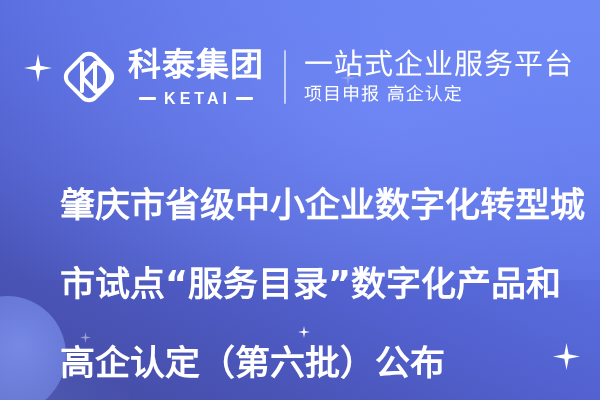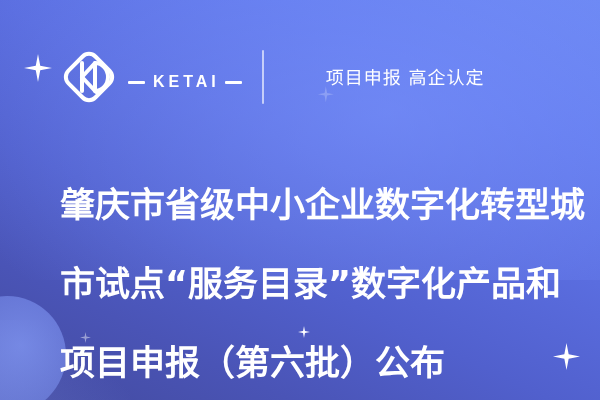--- a/index.html
+++ b/index.html
@@ -189,21 +189,20 @@
   }
   .tagline-sub {
     font-family: "DejaVu Sans", "Liberation Sans", sans-serif;
     font-size: 18px;
     font-weight: 400;
     color: #ffffff;
     line-height: 1.25;
     letter-spacing: 1px;
     margin-top: 3px;
     white-space: nowrap;
-    margin-left: 44px;
   }
 
   
   .headline {
     position: absolute;
     left: 60px;
     top: 150px;
     width: 500px;
   }
   .headline-line {
@@ -239,39 +238,41 @@
 
         <path d="M24 17 L24 45" fill="none" stroke="#ffffff" stroke-width="4" stroke-linecap="round"></path>
         <path d="M24 31 L37 17" fill="none" stroke="#ffffff" stroke-width="4" stroke-linecap="round"></path>
         <path d="M24 31 L38 46" fill="none" stroke="#ffffff" stroke-width="4" stroke-linecap="round"></path>
 
         <path d="M37 17 L37 45 A13 14 0 0 0 37 17 Z" fill="none" stroke="#ffffff" stroke-width="4" stroke-linejoin="round"></path>
       </svg>
     </div>
 
     <div class="logo-word">
+      <div class="logo-cn">科泰集团</div>
       <div class="logo-en-row">
         <span class="logo-rule"></span>
         <span class="logo-en">KETAI</span>
         <span class="logo-rule"></span>
       </div>
     </div>
 
     <div class="divider"></div>
 
     <div class="tagline">
       <span class="sparkle faint" style="left:36px; top:22px; width:16px; height:16px;"></span>
+      <div class="tagline-main">一站式企业服务平台</div>
       <div class="tagline-sub">项目申报 高企认定</div>
     </div>
 
   </div>
 
   <div class="headline">
     <div class="headline-line">肇庆市省级中小企业数字化转型城</div>
     <div class="headline-line">市试点“服务目录”数字化产品和</div>
-    <div class="headline-line">项目申报（第六批）公布</div>
+    <div class="headline-line">高企认定（第六批）公布</div>
   </div>
 
   <span class="sparkle soft" style="left:80px; top:332px; width:11px; height:11px;"></span>
   <span class="sparkle" style="left:298px; top:326px; width:12px; height:12px;"></span>
   <span class="sparkle" style="left:553px; top:343px; width:27px; height:27px;"></span>
 
 </div>
 
 </body></html>

